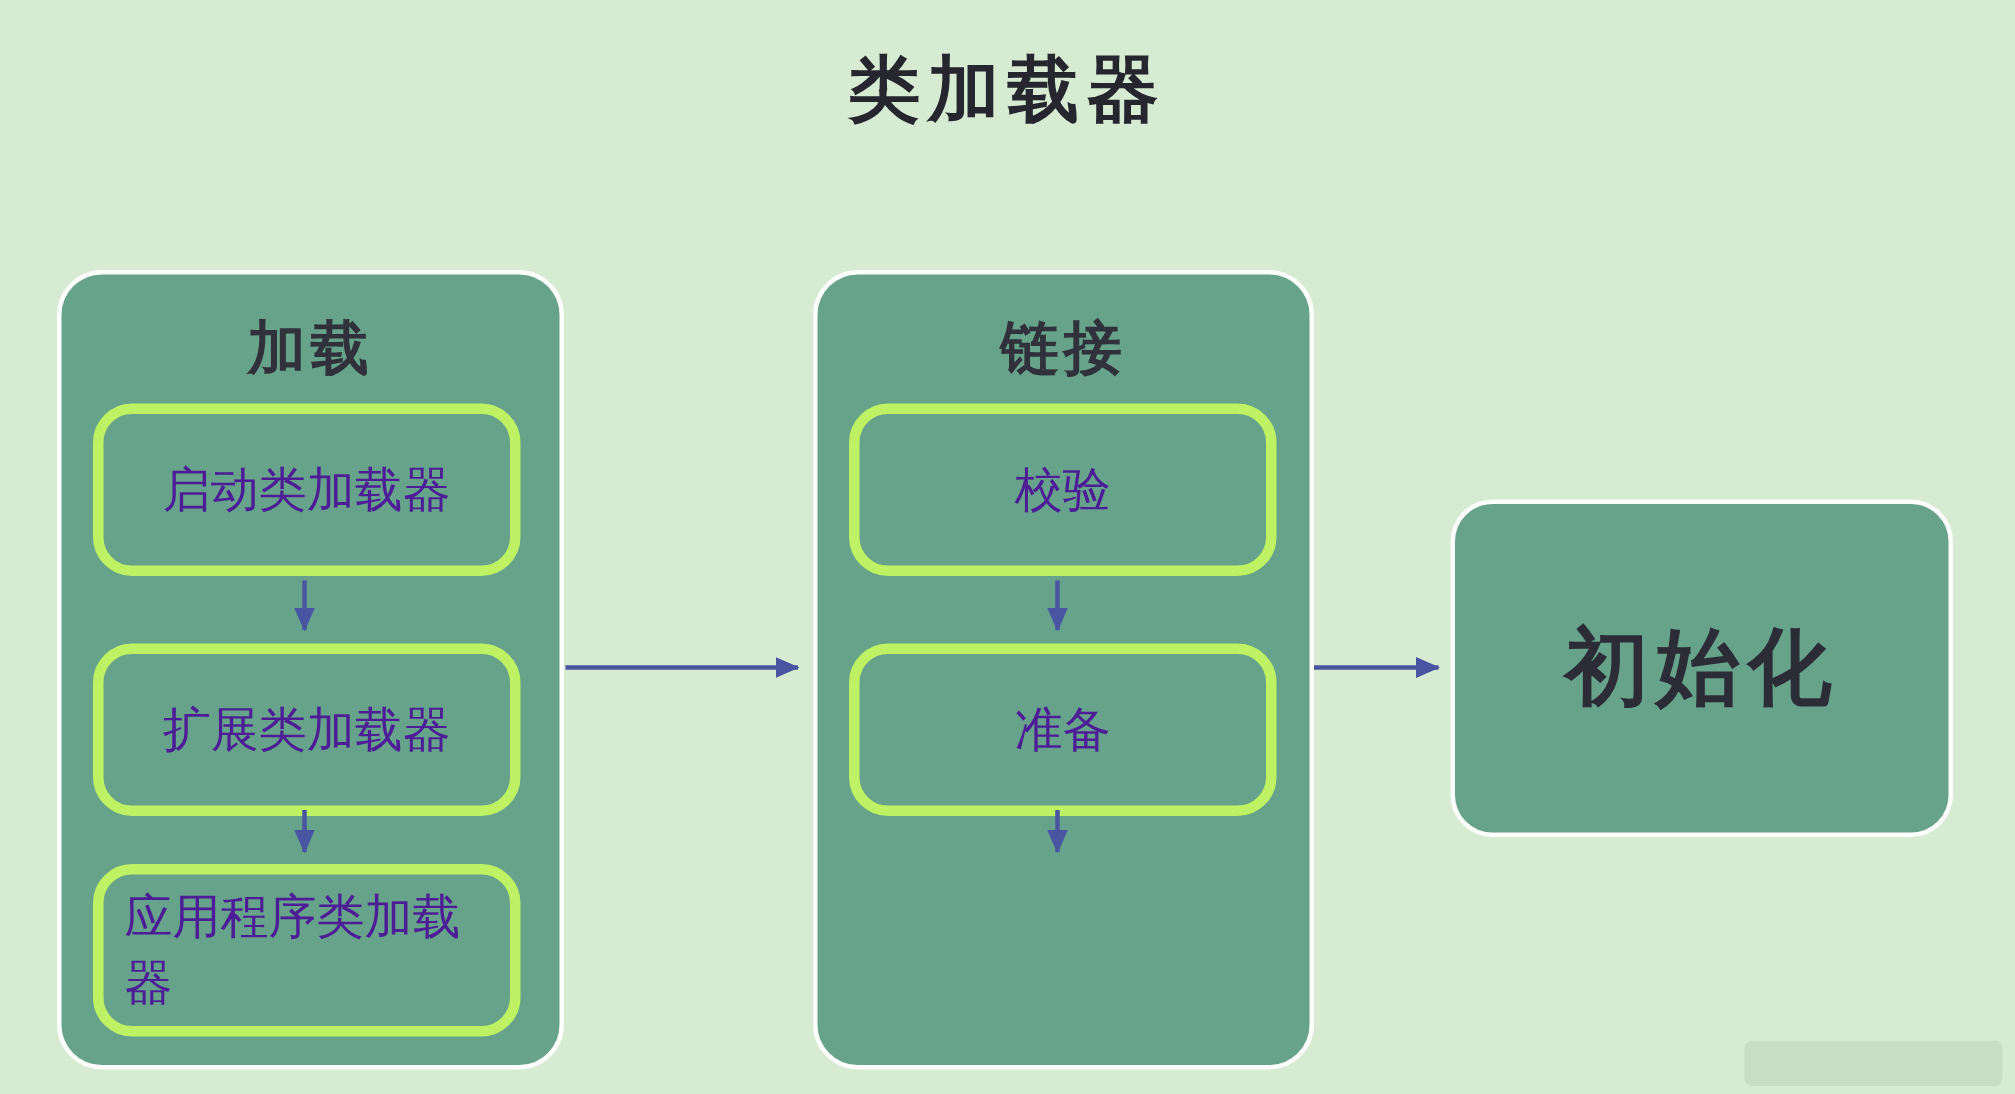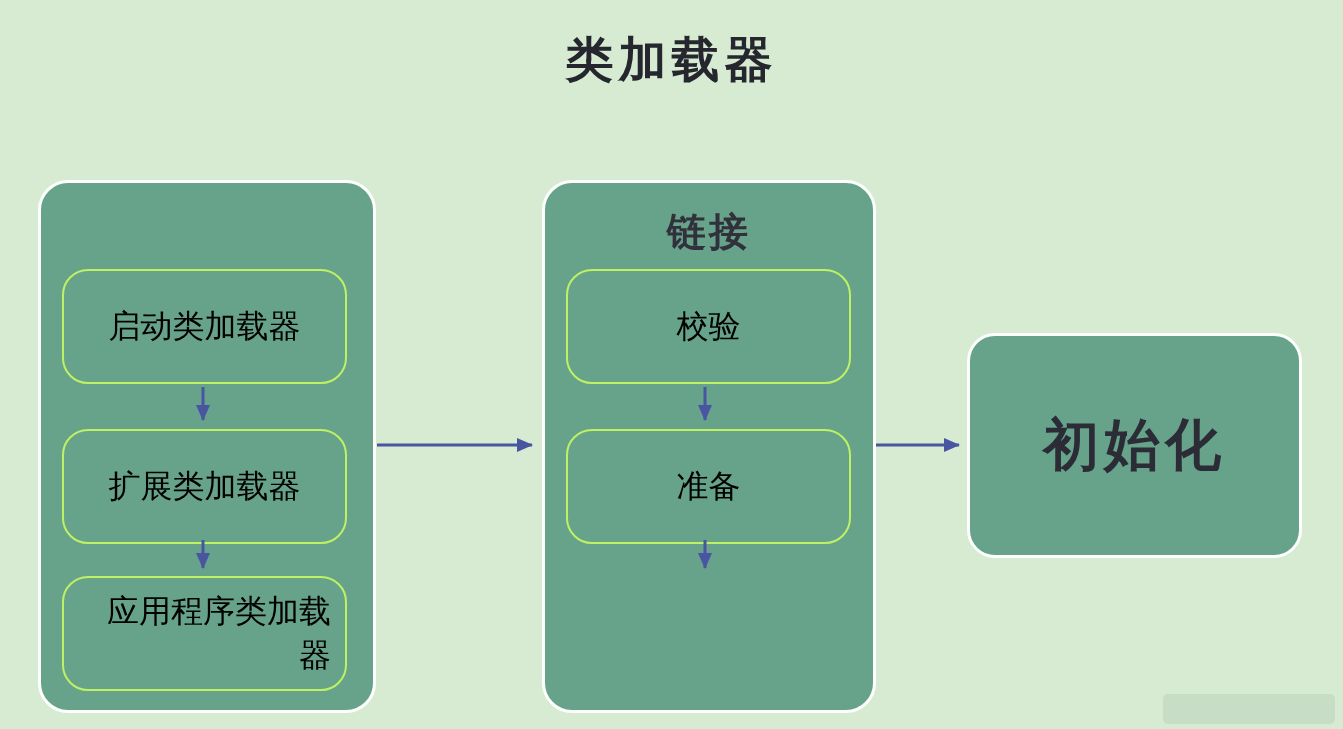--- a/index.html
+++ b/index.html
@@ -47,29 +47,29 @@
     font-weight: bold;
     font-size: 39px;
     letter-spacing: 3px;
     color: #31313b;
   }
   .step {
     position: absolute;
     left: 21px;
     width: 285px;
     height: 115px;
-    border: 2px solid #bef264;
+    border: 7px solid #bef264;
     border-radius: 26px;
     box-sizing: border-box;
     display: flex;
     align-items: center;
     justify-content: center;
-    text-align: right;
+    text-align: left;
     padding: 0 14px;
-    color: #000000;
+    color: #4c1d95;
     font-size: 32px;
     line-height: 1.35;
   }
   .step-1 { top: 86px; }
   .step-2 { top: 246px; }
   .step-3 { top: 393px; }
   .final-node {
     position: absolute;
     left: 967px;
     top: 333px;
@@ -103,20 +103,21 @@
     background: rgba(170, 190, 168, 0.30);
     border-radius: 5px;
   }
 </style>
 </head>
 <body>
 
 <div class="diagram-title">类加载器</div>
 
 <div class="group group-loading">
+  <div class="group-title">加载</div>
   <div class="step step-1">启动类加载器</div>
   <div class="step step-3">应用程序类加载器</div>
   <div class="step step-2">扩展类加载器</div>
 </div>
 
 <div class="group group-linking">
   <div class="group-title">链接</div>
   <div class="step step-1">校验</div>
   <div class="step step-2">准备</div>
 </div>

